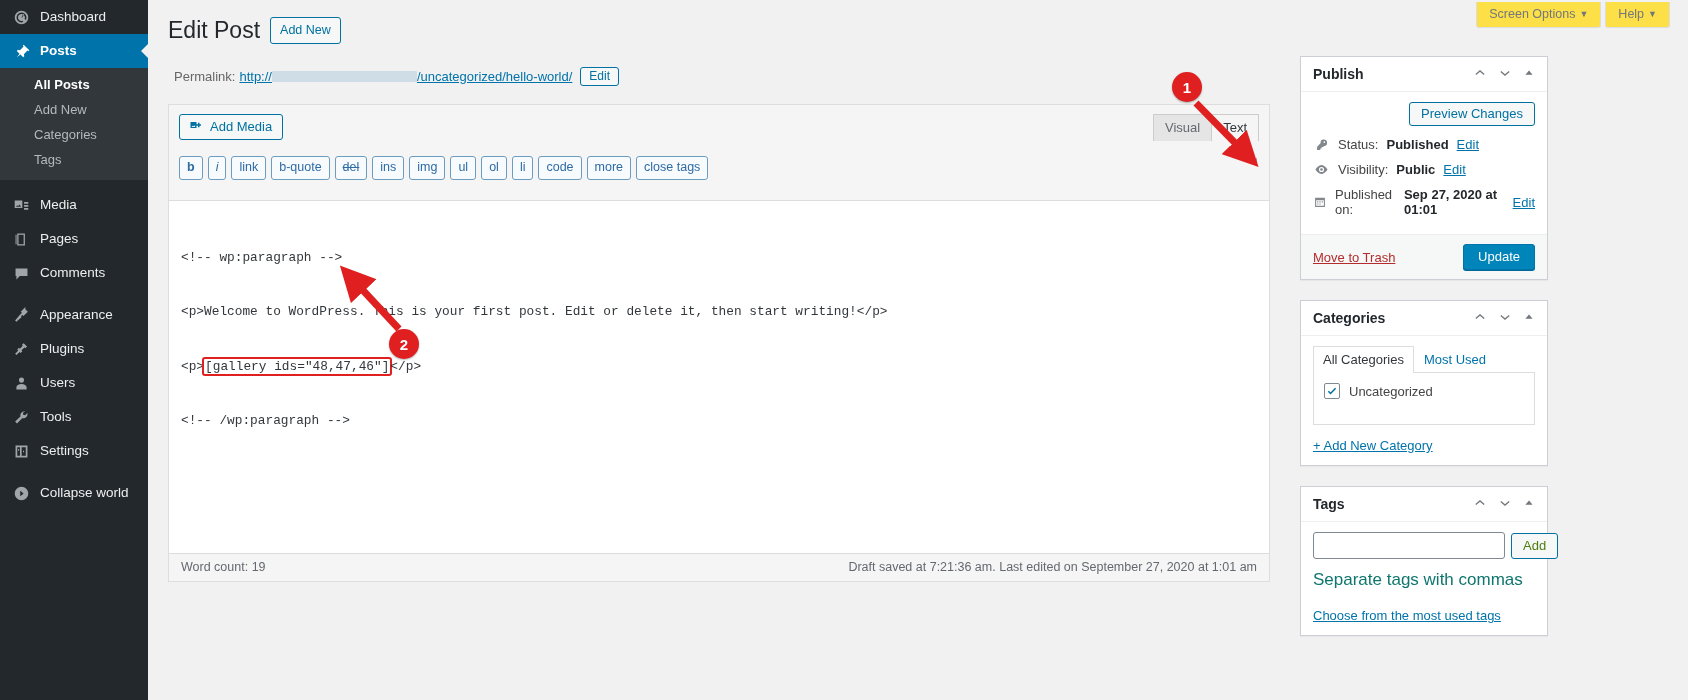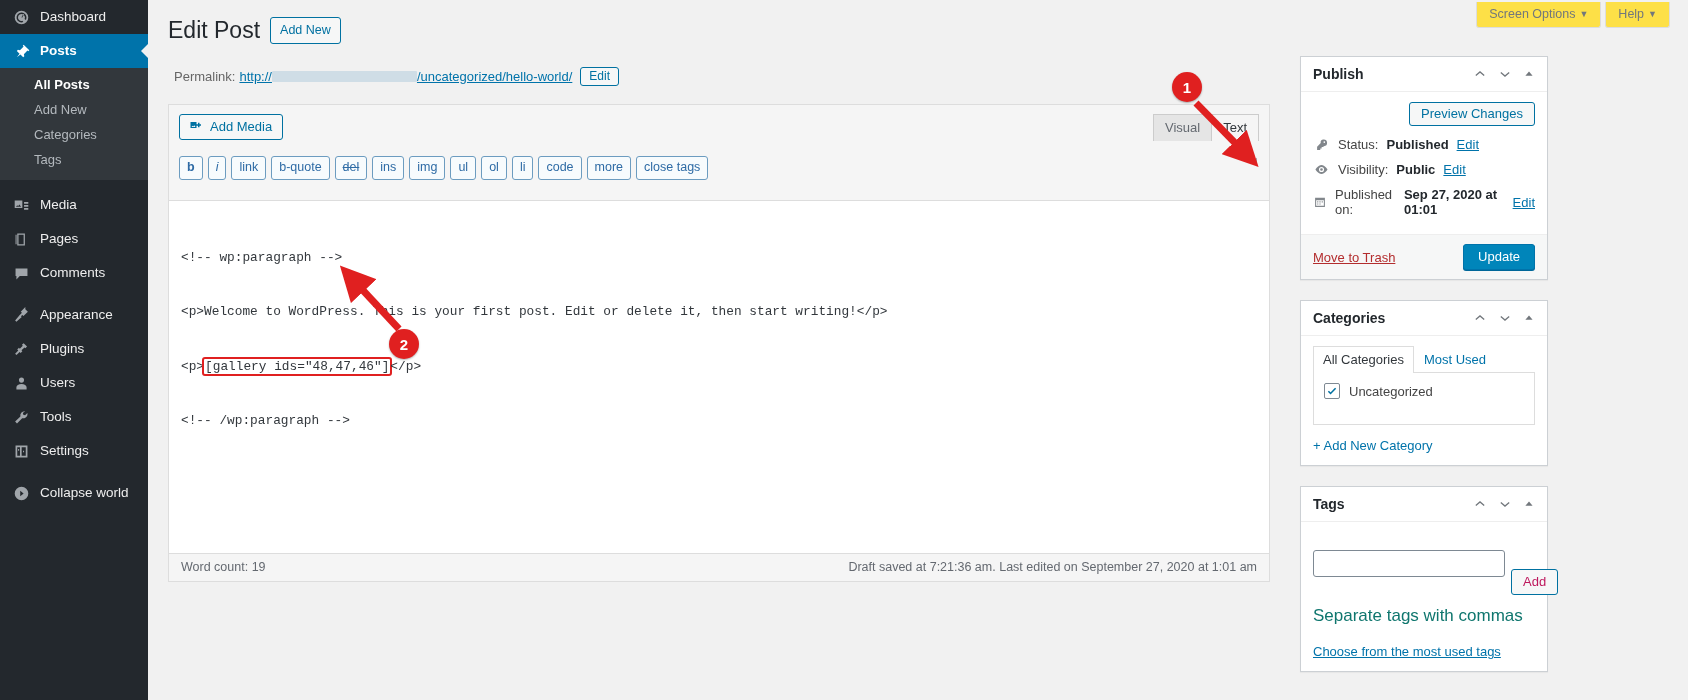--- a/index.html
+++ b/index.html
@@ -180,21 +180,21 @@
     padding:6px 12px 7px; font-size:12.5px; color:#646970;
     display:flex; justify-content:space-between; align-items:center;
   }
 
   
   .metabox {
     background:#fff; border:1px solid #ccd0d4; margin-bottom:20px;
     box-shadow:0 1px 1px rgba(0,0,0,.04);
   }
   .mb-head {
-    display:flex; align-items:center; justify-content:space-between;
+    display:flex; align-items:flex-start; justify-content:space-between;
     border-bottom:1px solid #eee; padding:9px 12px 9px;
   }
   .mb-title { font-size:14px; font-weight:600; color:#23282d; }
   .mb-handles { display:flex; align-items:center; gap:11px; color:#72777c;}
   .mb-handles span { cursor:pointer; display:inline-flex; }
   .mb-inner { padding:10px 12px 12px; }
 
   .preview-row { display:flex; justify-content:flex-end; margin-bottom:6px;}
   .preview-btn {
     border:1px solid #0071a1; color:#0071a1; background:#f6f7f7;
@@ -236,33 +236,33 @@
   }
   .cat-item { display:flex; align-items:center; gap:9px; font-size:13px;}
   .cb {
     width:16px; height:16px; border:1px solid #7e8993; border-radius:2px;
     background:#fff; display:inline-flex; align-items:center;
     justify-content:center; cursor:pointer;
   }
   .cb svg{ display:block; }
   .add-cat-link {
     display:inline-block; margin-top:13px; color:#0073aa;
-    font-size:13px; cursor:pointer;
+    text-decoration:underline; font-size:13px; cursor:pointer;
   }
 
   
   .tag-row { display:flex; gap:6px; align-items:center; }
   .tag-input {
     flex:1; height:27px; border:1px solid #7e8993; border-radius:3px;
     padding:2px 7px; font-size:13px; background:#fff;
     font-family:"Liberation Sans", sans-serif; outline:none;
   }
   .tag-add-btn {
-    border:1px solid #0071a1; color:#be185d; background:#f6f7f7;
-    border-radius:3px; padding:4px 11px 5px; font-size:13px; cursor:pointer;margin-top:37px;
+    border:1px solid #0071a1; color:#4d7c0f; background:#f6f7f7;
+    border-radius:3px; padding:4px 11px 5px; font-size:13px; cursor:pointer;
   }
   .tag-hint { font-size:17px; color:#0f766e; margin-top:11px;}
   .tag-choose {
     display:block; margin-top:18px; color:#0073aa;
     text-decoration:underline; font-size:13px; cursor:pointer;
   }
 
   
   .ann-badge {
     position:absolute; width:30px; height:30px; border-radius:50%;

